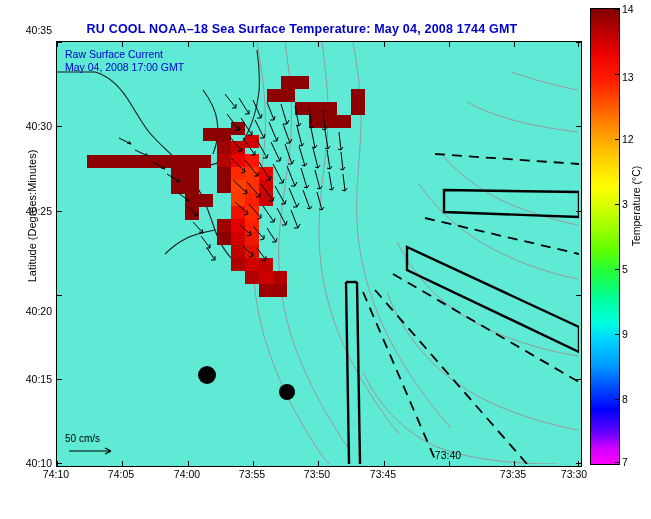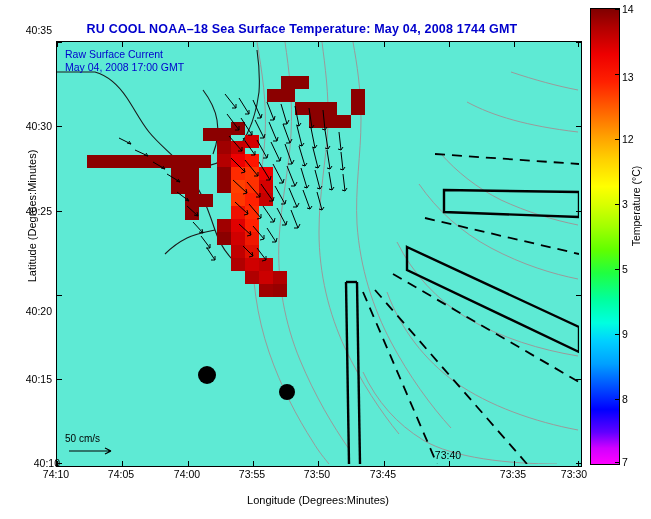--- a/index.html
+++ b/index.html
@@ -311,23 +311,22 @@
   <div class="xtick" style="left:383px;top:468px">73:45</div>
   <div class="xtick" style="left:448px;top:449px">73:40</div>
   <div class="xtick" style="left:513px;top:468px">73:35</div>
   <div class="xtick" style="left:574px;top:468px">73:30</div>
 
   <div class="ytick" style="left:12px;top:30px;width:40px">40:35</div>
   <div class="ytick" style="left:12px;top:126px;width:40px">40:30</div>
   <div class="ytick" style="left:12px;top:211px;width:40px">40:25</div>
   <div class="ytick" style="left:12px;top:311px;width:40px">40:20</div>
   <div class="ytick" style="left:12px;top:379px;width:40px">40:15</div>
-  <div class="ytick" style="left:20px;top:463px;width:40px">40:10</div>
-
-  <div class="xlabel">Longitude (Degrees:Minutes)</div>
+  <div class="ytick" style="left:12px;top:463px;width:40px">40:10</div>
+
   <div class="ylabel">Latitude (Degrees:Minutes)</div>
 
   <div class="cbar">
     <div class="cbtickmark" style="top:0px"></div>
     <div class="cbtickmark" style="top:65px"></div>
     <div class="cbtickmark" style="top:130px"></div>
     <div class="cbtickmark" style="top:195px"></div>
     <div class="cbtickmark" style="top:260px"></div>
     <div class="cbtickmark" style="top:325px"></div>
     <div class="cbtickmark" style="top:390px"></div>

